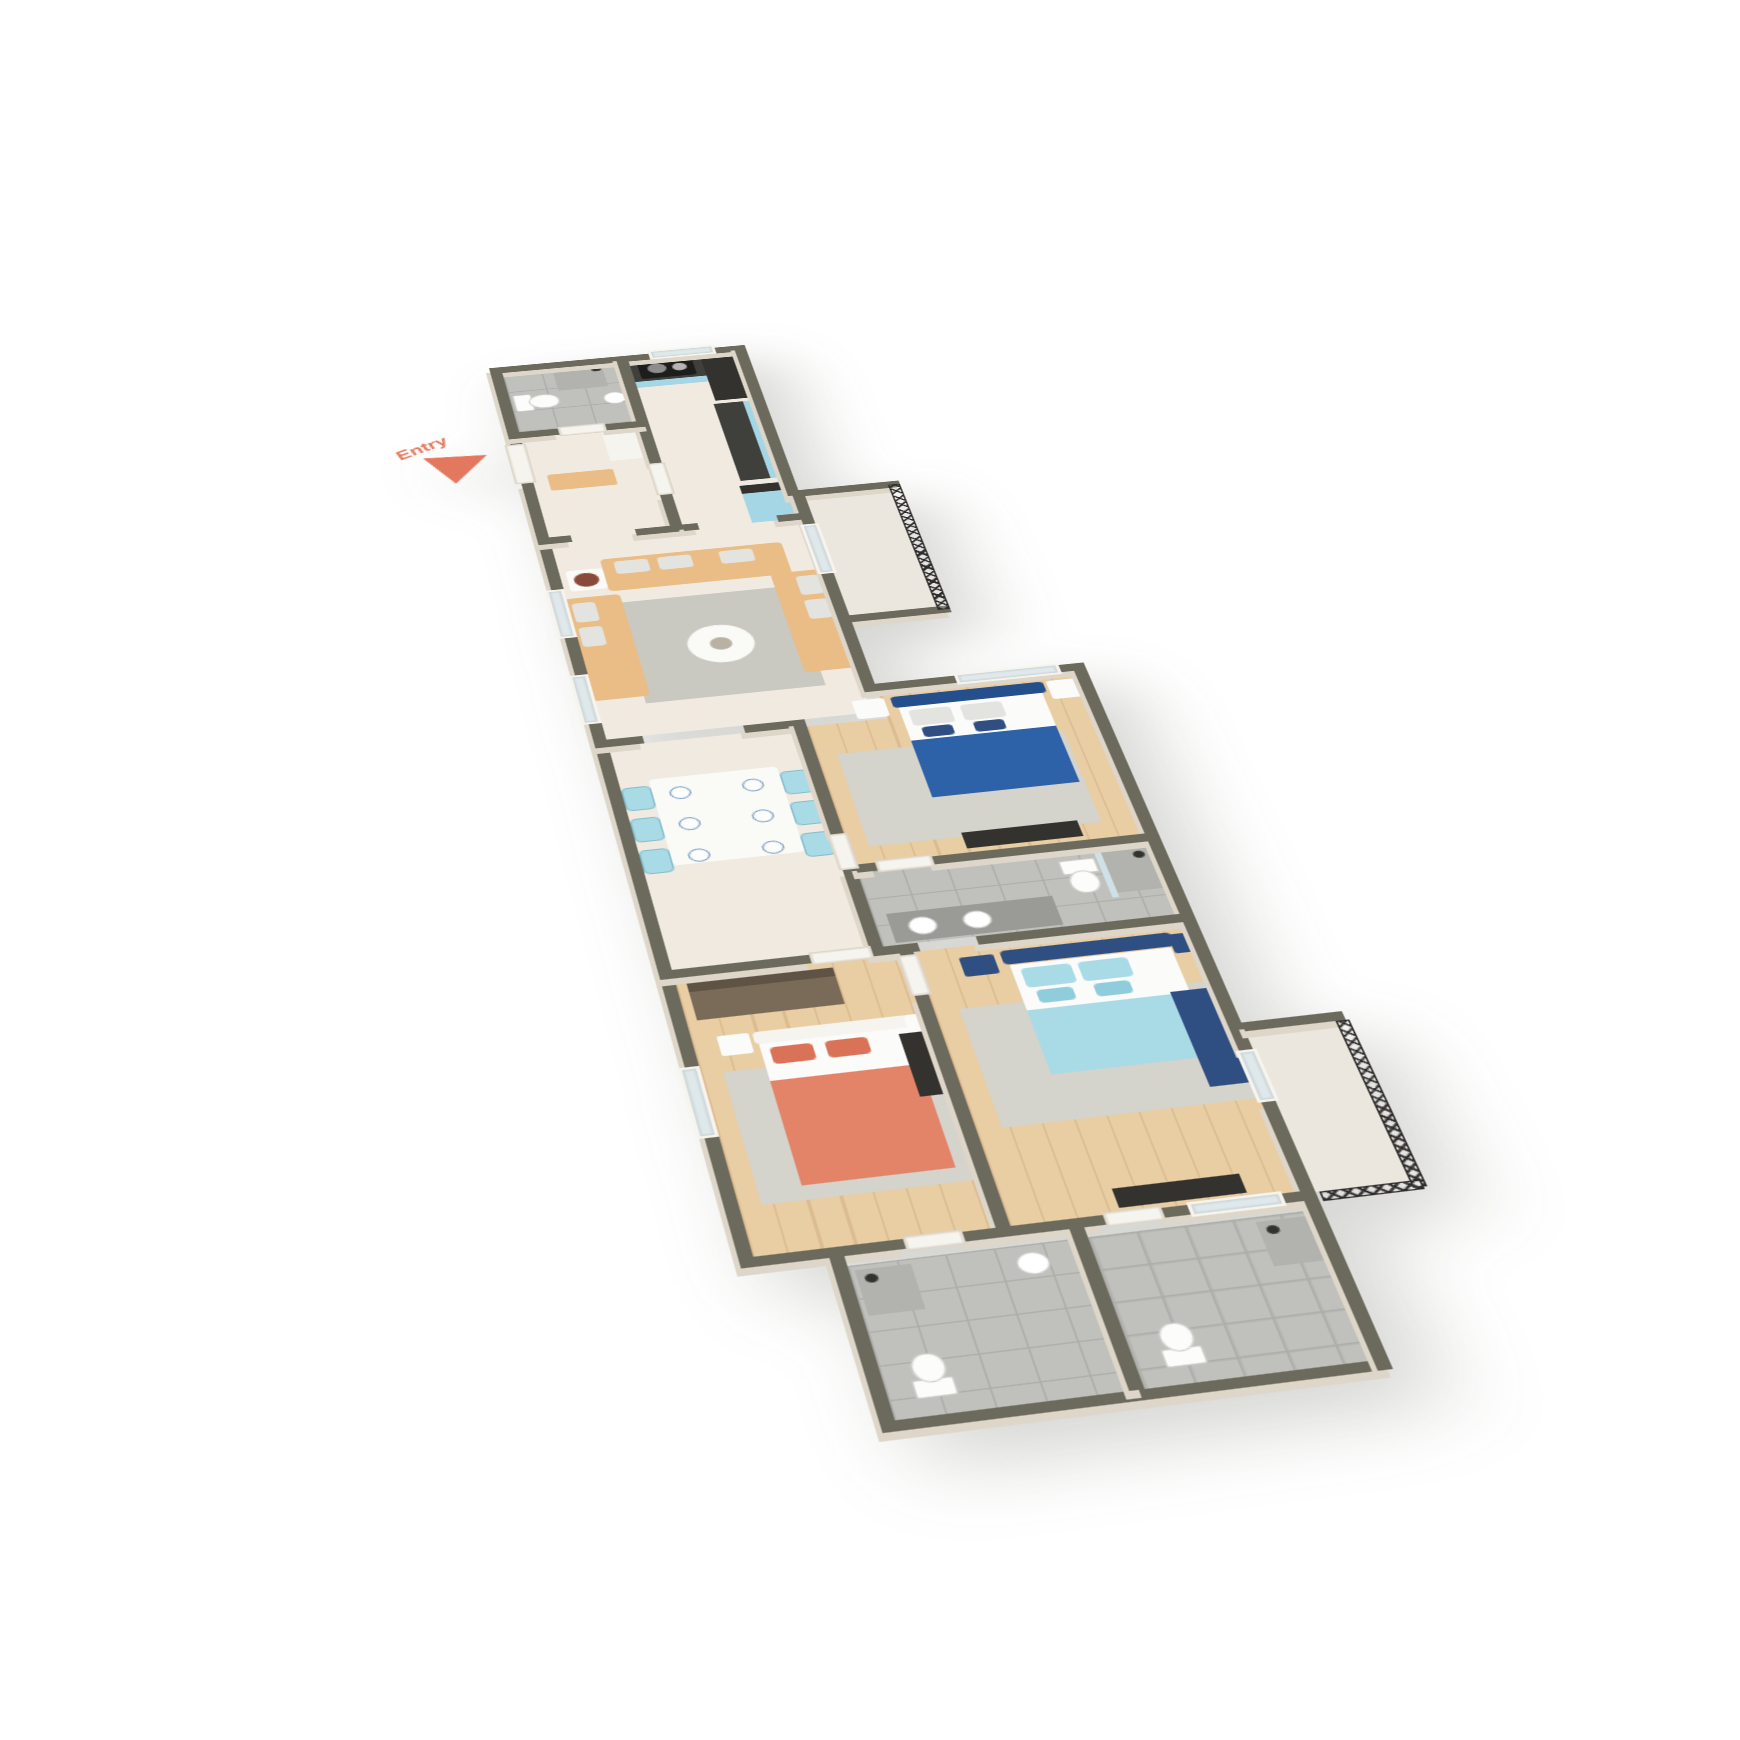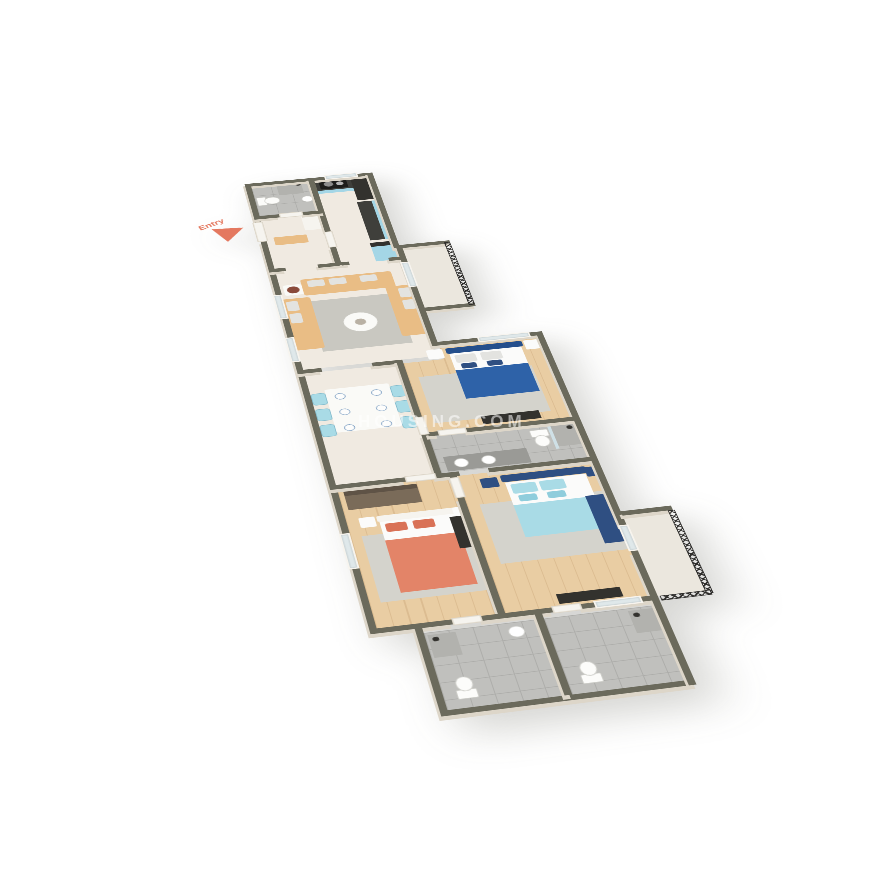--- a/index.html
+++ b/index.html
@@ -204,14 +204,13 @@
       <div class="it window" style="left: 238px; top: 428px; width: 66px; height: 12px;"></div>
       <div class="it window" style="left: 250px; top: 940px; width: 52px; height: 12px;"></div>
       <div class="it window" style="left: 178px; top: 242px; width: 12px; height: 60px;"></div>
       <div class="it window" style="left: 310px; top: 820px; width: 12px; height: 46px;"></div>
       <div class="it rail" style="left: 244px; top: 204px; width: 8px; height: 152px;"></div>
       <div class="it rail" style="left: 372px; top: 804px; width: 8px; height: 146px;"></div>
       <div class="it rail" style="left: 322px; top: 944px; width: 56px; height: 8px;"></div>
       <div class="it entry-arrow" style="left: -54px; top: 116px; width: 42px; height: 36px; transform: rotate(10deg);"></div>
       <div class="it entry-label" style="left: -70px; top: 90px; width: 70px; height: 20px; transform: rotate(-25deg);">Entry</div>
     </div>
-  <div class="watermark">HOUSING.COM</div>
 </div>
 
 </body></html>

